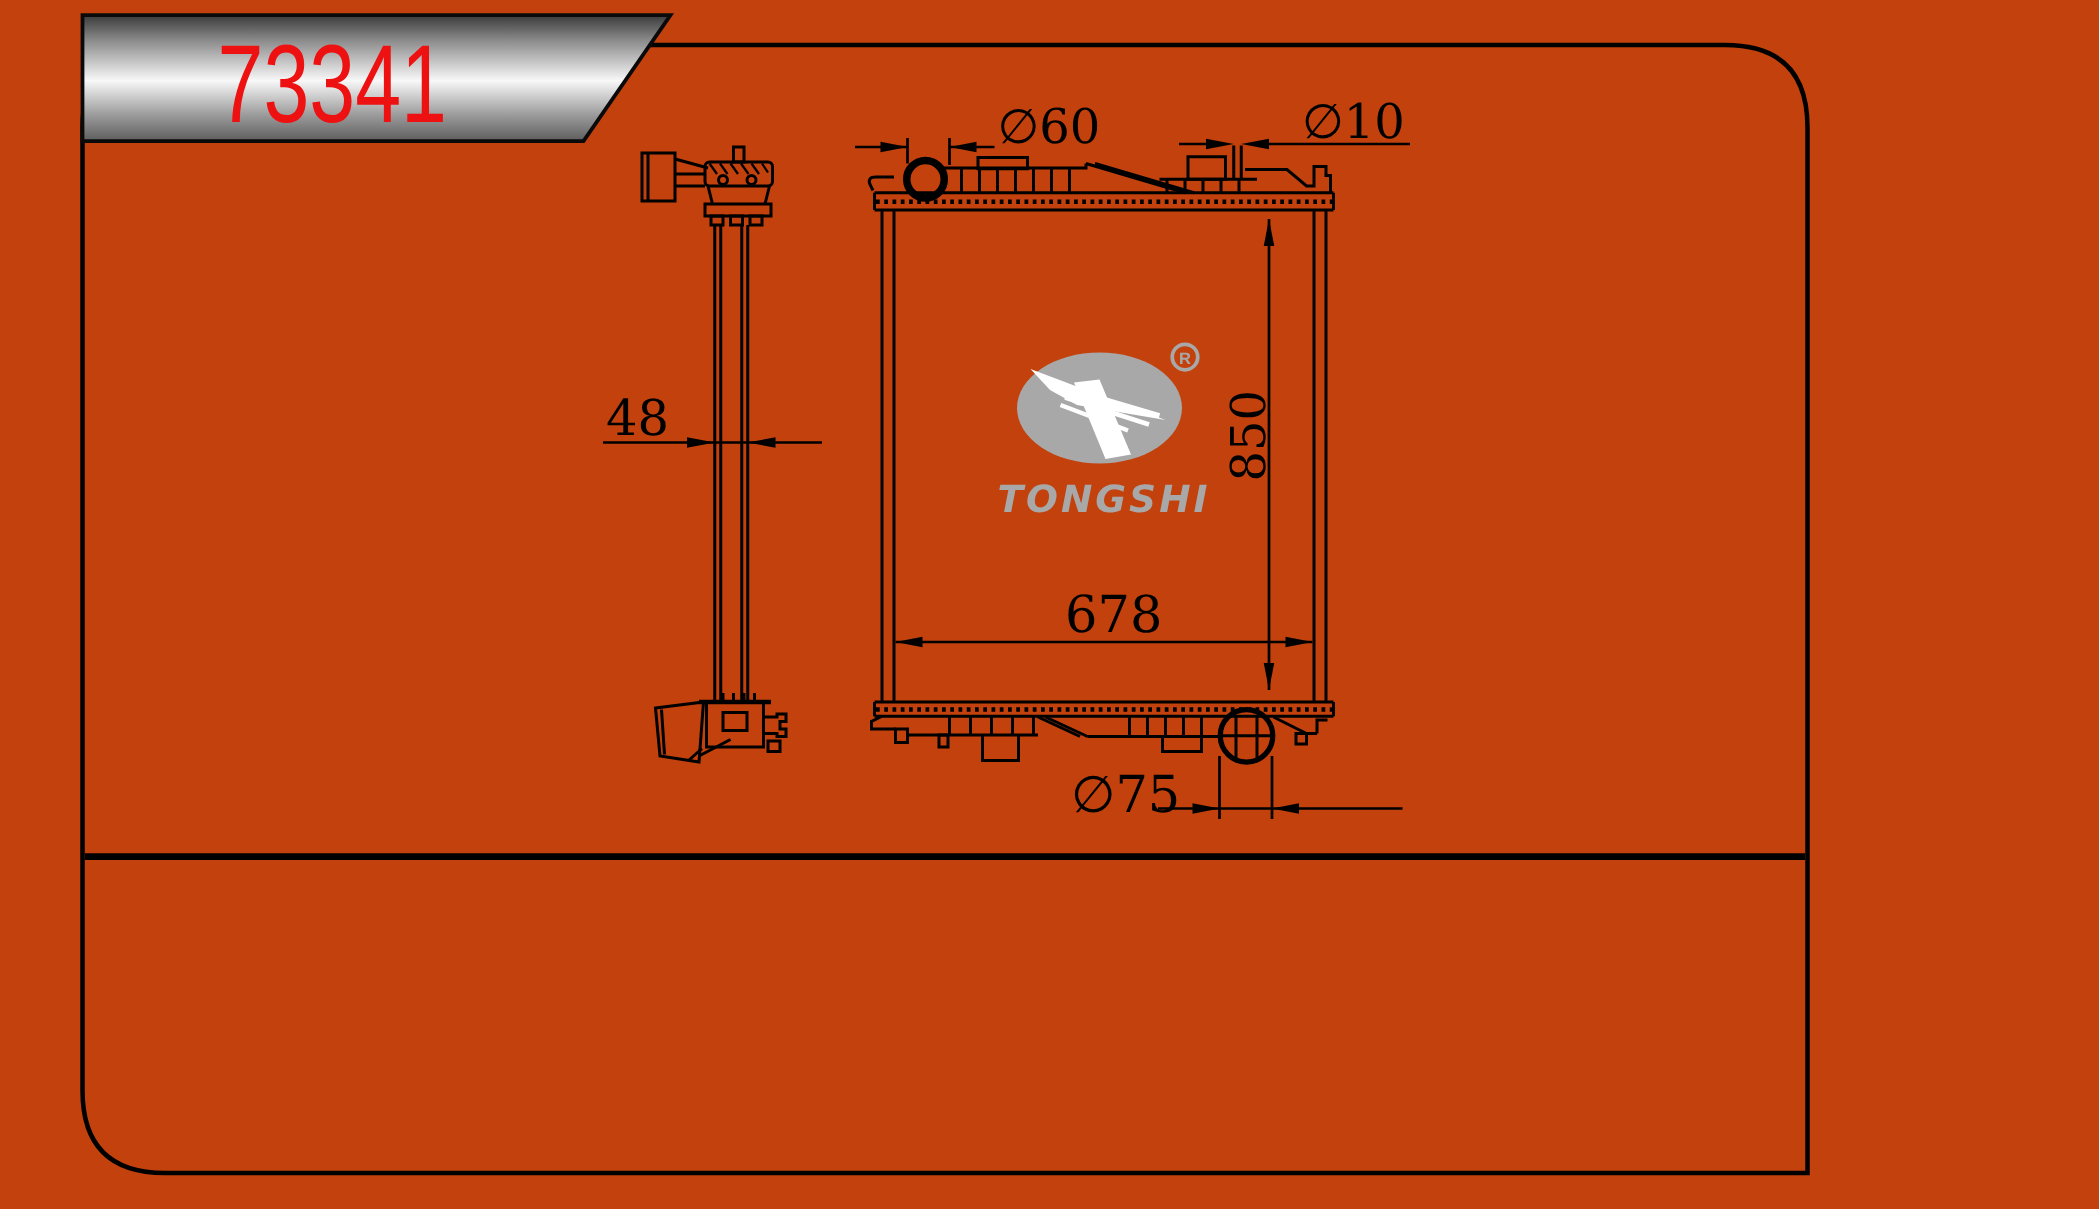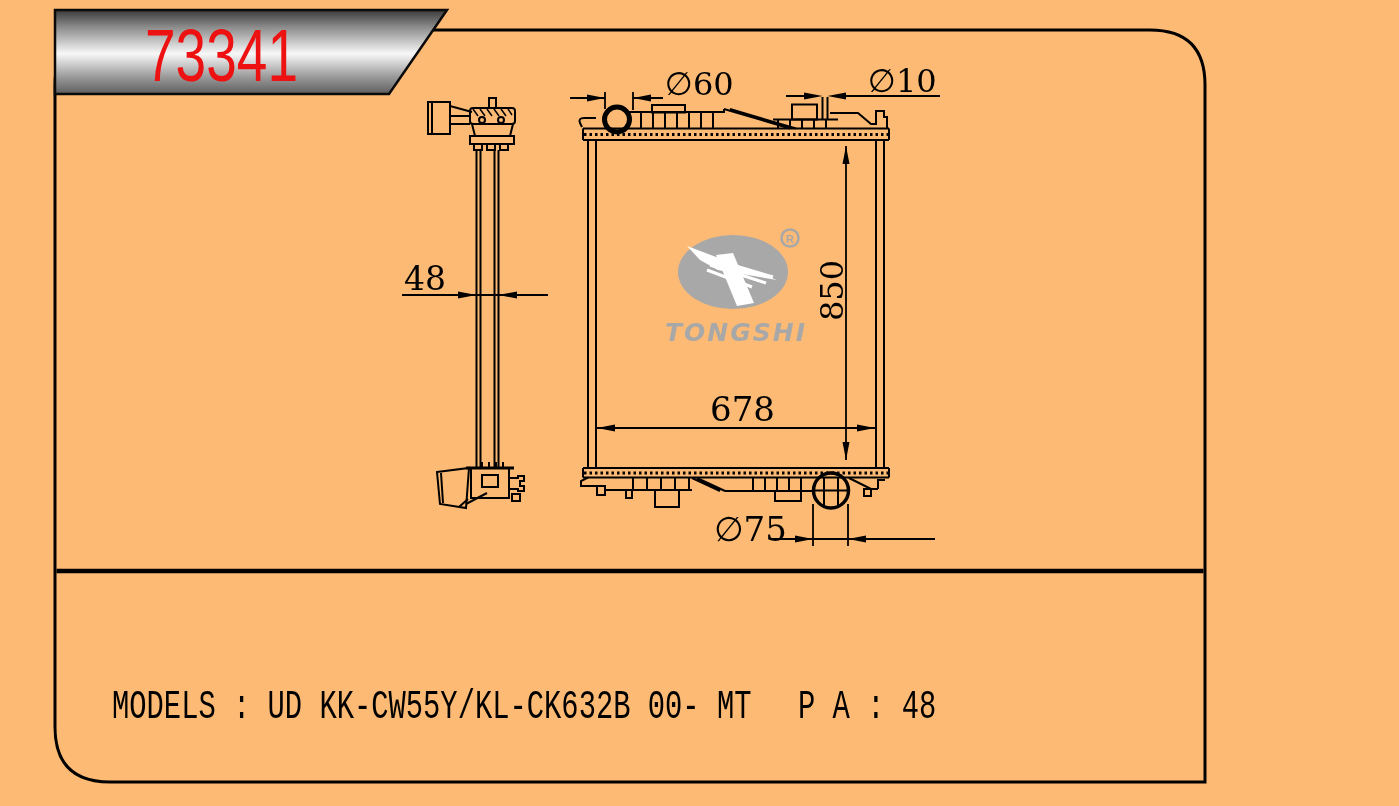--- a/index.html
+++ b/index.html
@@ -1,19 +1,19 @@
 <!DOCTYPE html>
 <html><head>
 <meta charset="utf-8">
 <style>
   html,body{margin:0;padding:0;background:#ffffff;}
   .sheet{
     position:relative;
     width:1399px;height:806px;
-    background:#fdba74;
+    background:#c2410c;
     font-family:"Liberation Sans",sans-serif;
     overflow:hidden;
   }
   svg text{user-select:none;}
   .dim-text{
     font-family:"DejaVu Serif","DejaVu Sans",serif;
     fill:#000;
   }
   .specs{
     position:absolute;left:0;top:598px;width:1399px;height:182px;
@@ -176,28 +176,14 @@
       <ellipse cx="733" cy="272" rx="55" ry="37" fill="#a8a8a8"></ellipse>
       <polygon points="687,246 777,280 718,270 700,260" fill="#ffffff"></polygon>
       <path d="M712,259L773,277 M710,265L766,283 M707,270L752,287" stroke="#ffffff" stroke-width="3" fill="none"></path>
       <polygon points="716,255 733,253 754,303 737,306" fill="#ffffff"></polygon>
       <circle cx="790" cy="238" r="8.5" fill="none" stroke="#a8a8a8" stroke-width="2.5"></circle>
       <text x="790" y="242.5" font-size="11" font-weight="bold" text-anchor="middle" font-family="Liberation Sans, sans-serif" fill="#a8a8a8">R</text>
       <text x="736" y="341" font-size="25" font-weight="bold" font-style="italic" text-anchor="middle" letter-spacing="2" font-family="DejaVu Sans, sans-serif" fill="#a8a8a8">TONGSHI</text>
     </g>
   </svg>
 
-  <div class="specs">
-    <div class="spec-col left">
-      <div class="spec-row">MODELS : UD KK-CW55Y/KL-CK632B 00- MT</div>
-      
-      
-      
-    </div>
-    <div class="spec-col right">
-      <div class="spec-row">P A : 48</div>
-      
-      
-      
-    </div>
-  </div>
 
 </div>
 
 </body></html>

